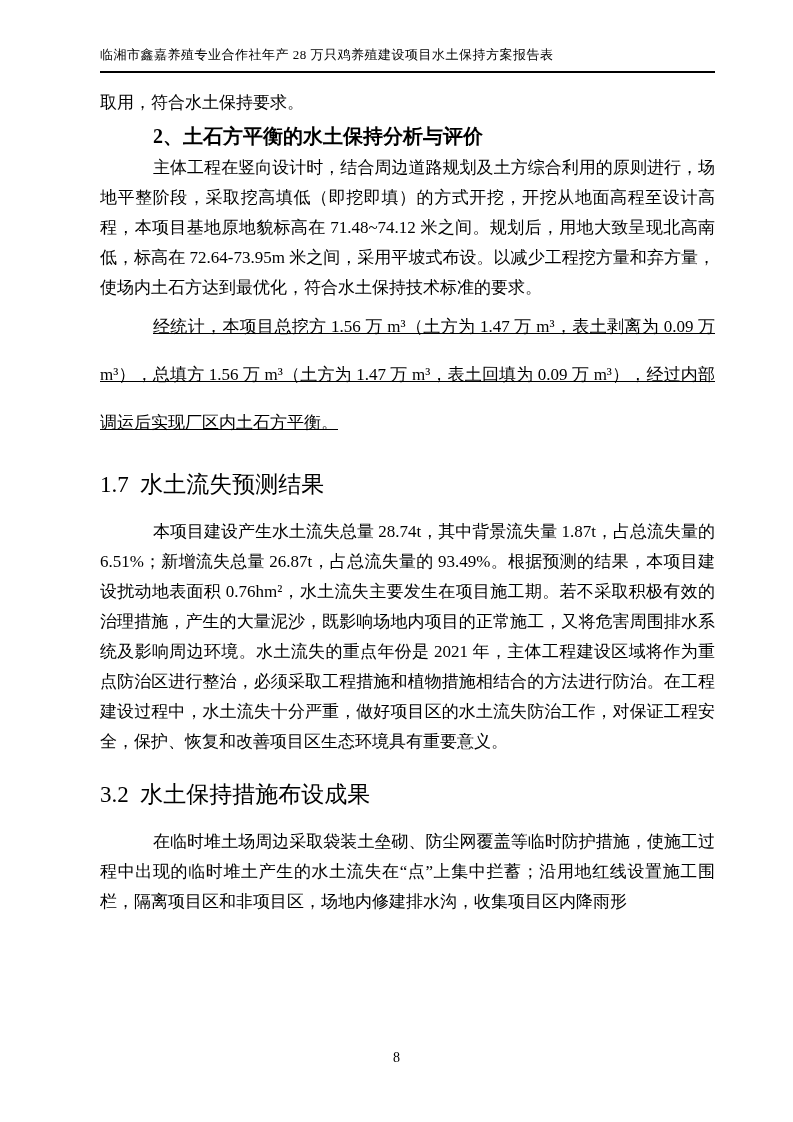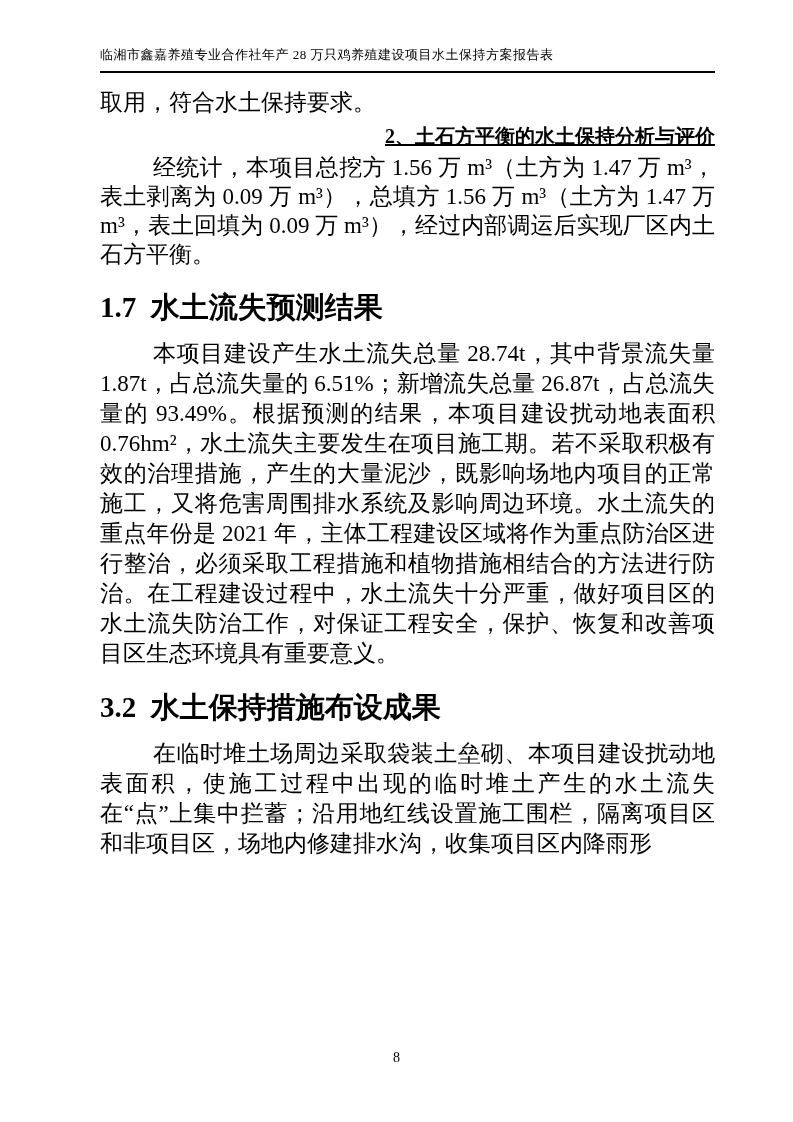--- a/index.html
+++ b/index.html
@@ -29,43 +29,43 @@
     text-align: left;
   }
   .doc-body {
     position: absolute;
     top: 88px;
     left: 100px;
     right: 78px;
     text-align: justify;
   }
   p.para {
-    font-size: 23px;
+    font-size: 17px;
     line-height: 30px;
     margin: 0;
     text-indent: 53px;
   }
   p.para-carryover {
     text-indent: 0;
   }
   p.sub-heading {
     font-size: 20px;
     font-weight: bold;
     line-height: 30px;
     margin: 3px 0 2px 0;
     text-indent: 53px;
-    text-align: right;
+    text-align: left;
+  }
+  p.para-stats {
+    line-height: 48px;
     text-decoration: underline;
   }
-  p.para-stats {
-    line-height: 29px;
-  }
   h2.section-heading {
-    font-size: 29px;
-    font-weight: bold;
+    font-size: 23px;
+    font-weight: normal;
     line-height: 34px;
     margin: 21px 0 15px 0;
     text-align: left;
     white-space: pre-wrap;
   }
   .doc-footer {
     position: absolute;
     bottom: 56px;
     left: 0;
     right: 0;
@@ -81,31 +81,32 @@
   <div class="doc-header">
     <span>临湘市鑫嘉养殖专业合作社年产 28 万只鸡养殖建设项目水土保持方案报告表</span>
   </div>
 
   <div class="doc-body">
 
     <p class="para para-carryover">取用，符合水土保持要求。</p>
 
     <p class="sub-heading">2、土石方平衡的水土保持分析与评价</p>
 
+    <p class="para">主体工程在竖向设计时，结合周边道路规划及土方综合利用的原则进行，场地平整阶段，采取挖高填低（即挖即填）的方式开挖，开挖从地面高程至设计高程，本项目基地原地貌标高在 71.48~74.12 米之间。规划后，用地大致呈现北高南低，标高在 72.64-73.95m 米之间，采用平坡式布设。以减少工程挖方量和弃方量，使场内土石方达到最优化，符合水土保持技术标准的要求。</p>
 
     <p class="para para-stats">经统计，本项目总挖方 1.56 万 m³（土方为 1.47 万 m³，表土剥离为 0.09 万 m³），总填方 1.56 万 m³（土方为 1.47 万 m³，表土回填为 0.09 万 m³），经过内部调运后实现厂区内土石方平衡。</p>
 
 
     <h2 class="section-heading">1.7  水土流失预测结果</h2>
 
     <p class="para">本项目建设产生水土流失总量 28.74t，其中背景流失量 1.87t，占总流失量的 6.51%；新增流失总量 26.87t，占总流失量的 93.49%。根据预测的结果，本项目建设扰动地表面积 0.76hm²，水土流失主要发生在项目施工期。若不采取积极有效的治理措施，产生的大量泥沙，既影响场地内项目的正常施工，又将危害周围排水系统及影响周边环境。水土流失的重点年份是 2021 年，主体工程建设区域将作为重点防治区进行整治，必须采取工程措施和植物措施相结合的方法进行防治。在工程建设过程中，水土流失十分严重，做好项目区的水土流失防治工作，对保证工程安全，保护、恢复和改善项目区生态环境具有重要意义。</p>
 
     <h2 class="section-heading">3.2  水土保持措施布设成果</h2>
 
-    <p class="para">在临时堆土场周边采取袋装土垒砌、本项目建设扰动地表面积，使施工过程中出现的临时堆土产生的水土流失在“点”上集中拦蓄；沿用地红线设置施工围栏，隔离项目区和非项目区，场地内修建排水沟，收集项目区内降雨形</p>
+    <p class="para">在临时堆土场周边采取袋装土垒砌、防尘网覆盖等临时防护措施，使施工过程中出现的临时堆土产生的水土流失在“点”上集中拦蓄；沿用地红线设置施工围栏，隔离项目区和非项目区，场地内修建排水沟，收集项目区内降雨形</p>
 
   </div>
 
   <div class="doc-footer">
     <span>8</span>
   </div>
 
 </div>
 
 </body></html>

